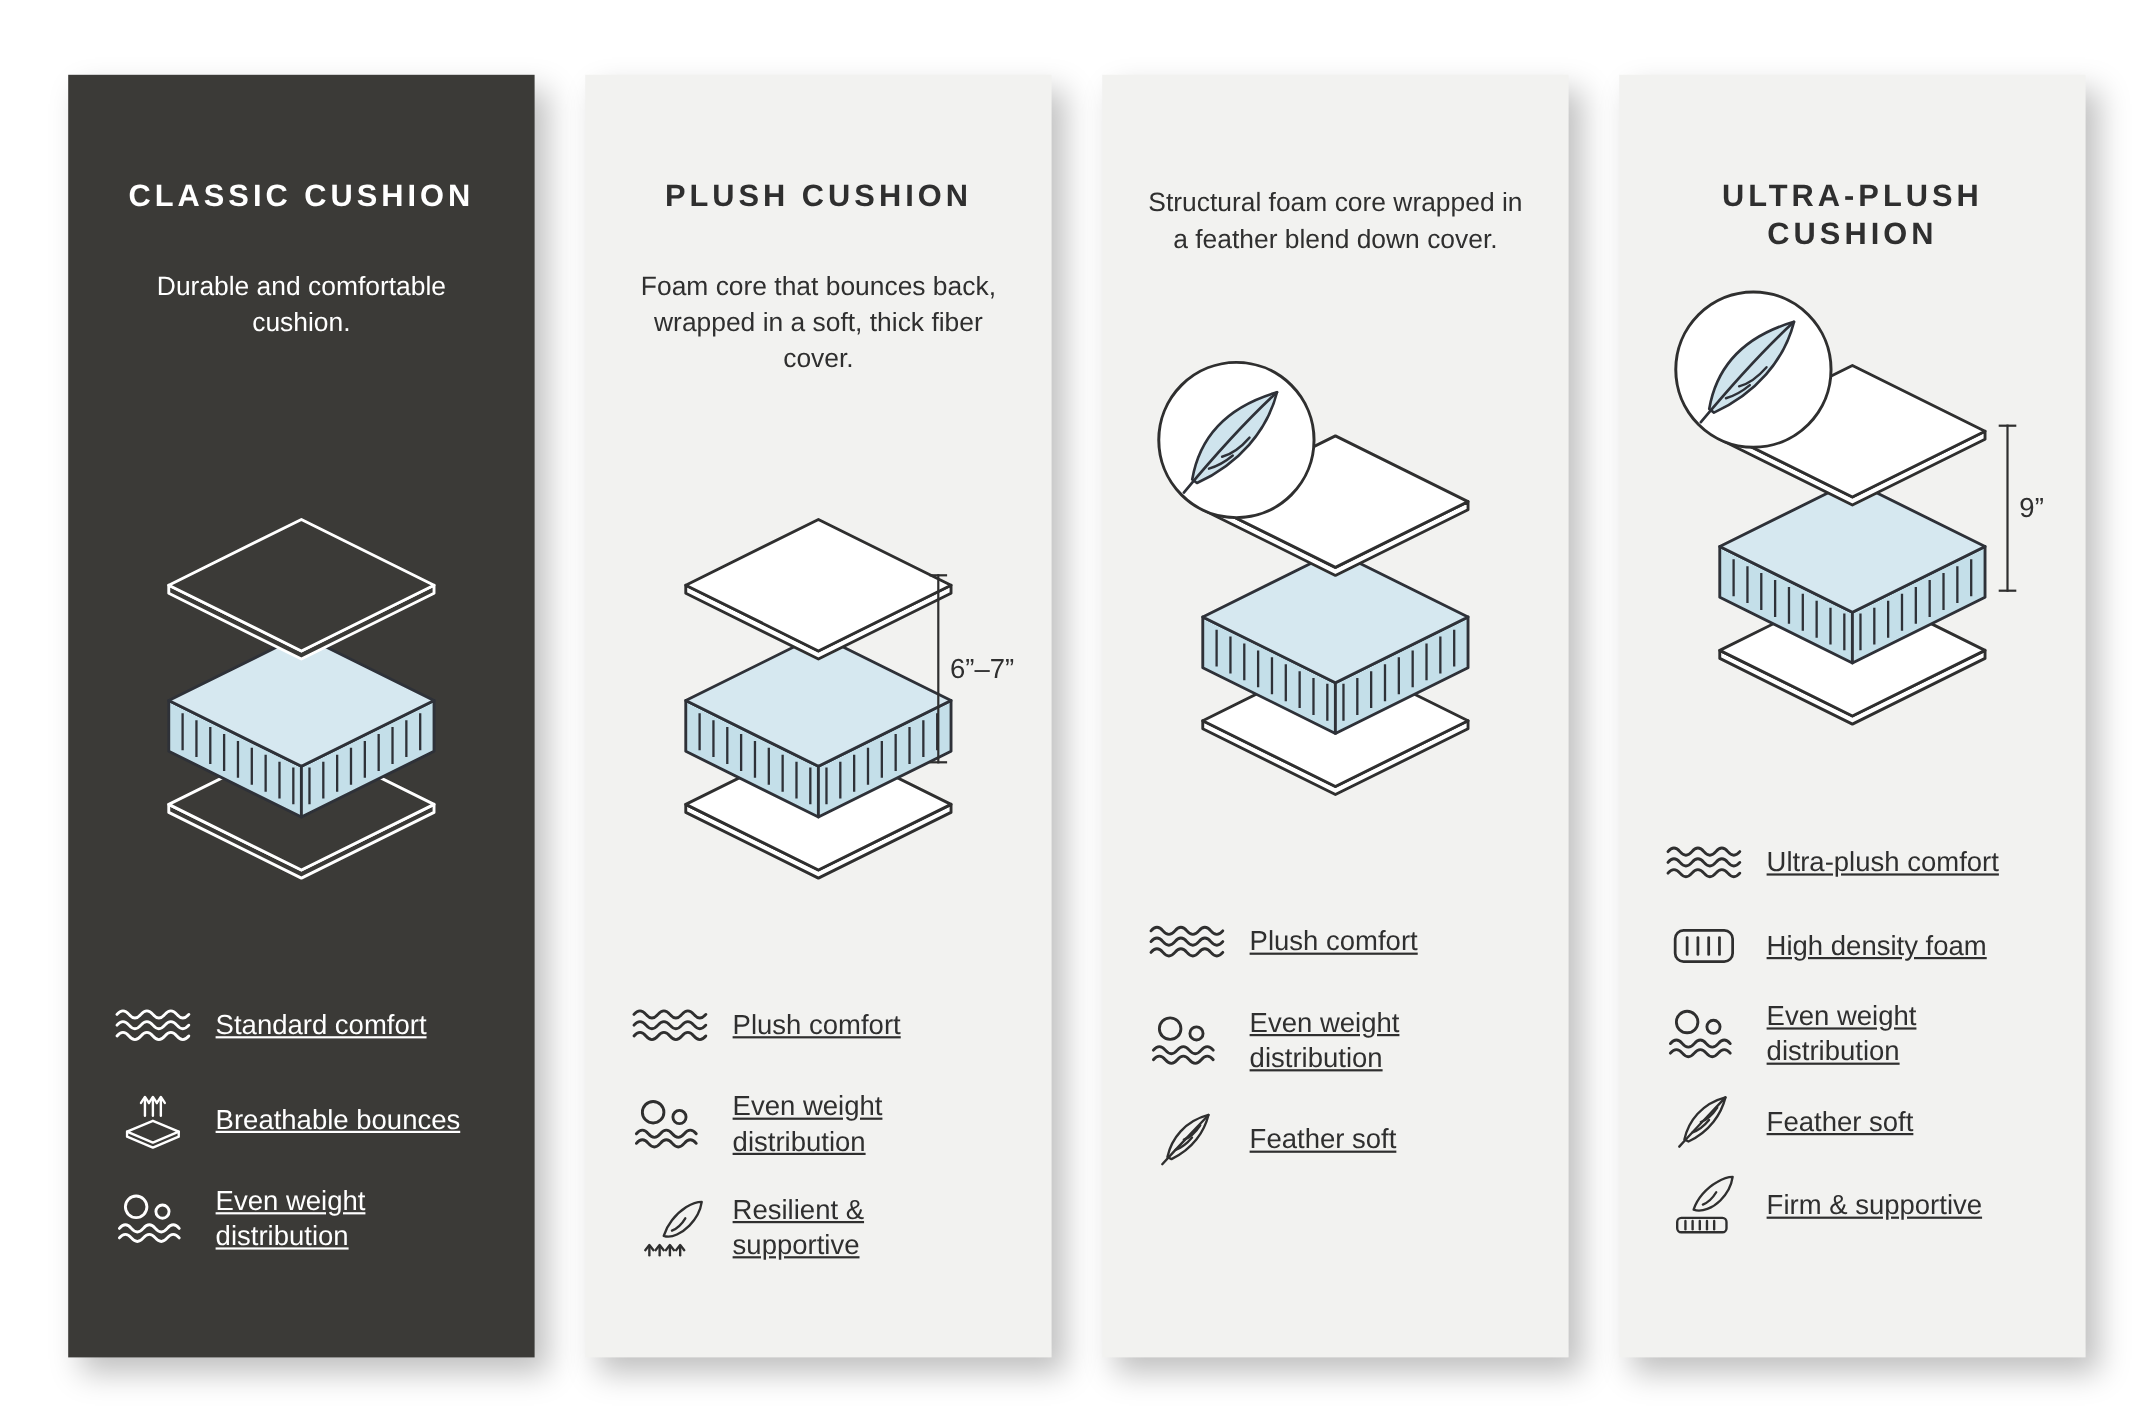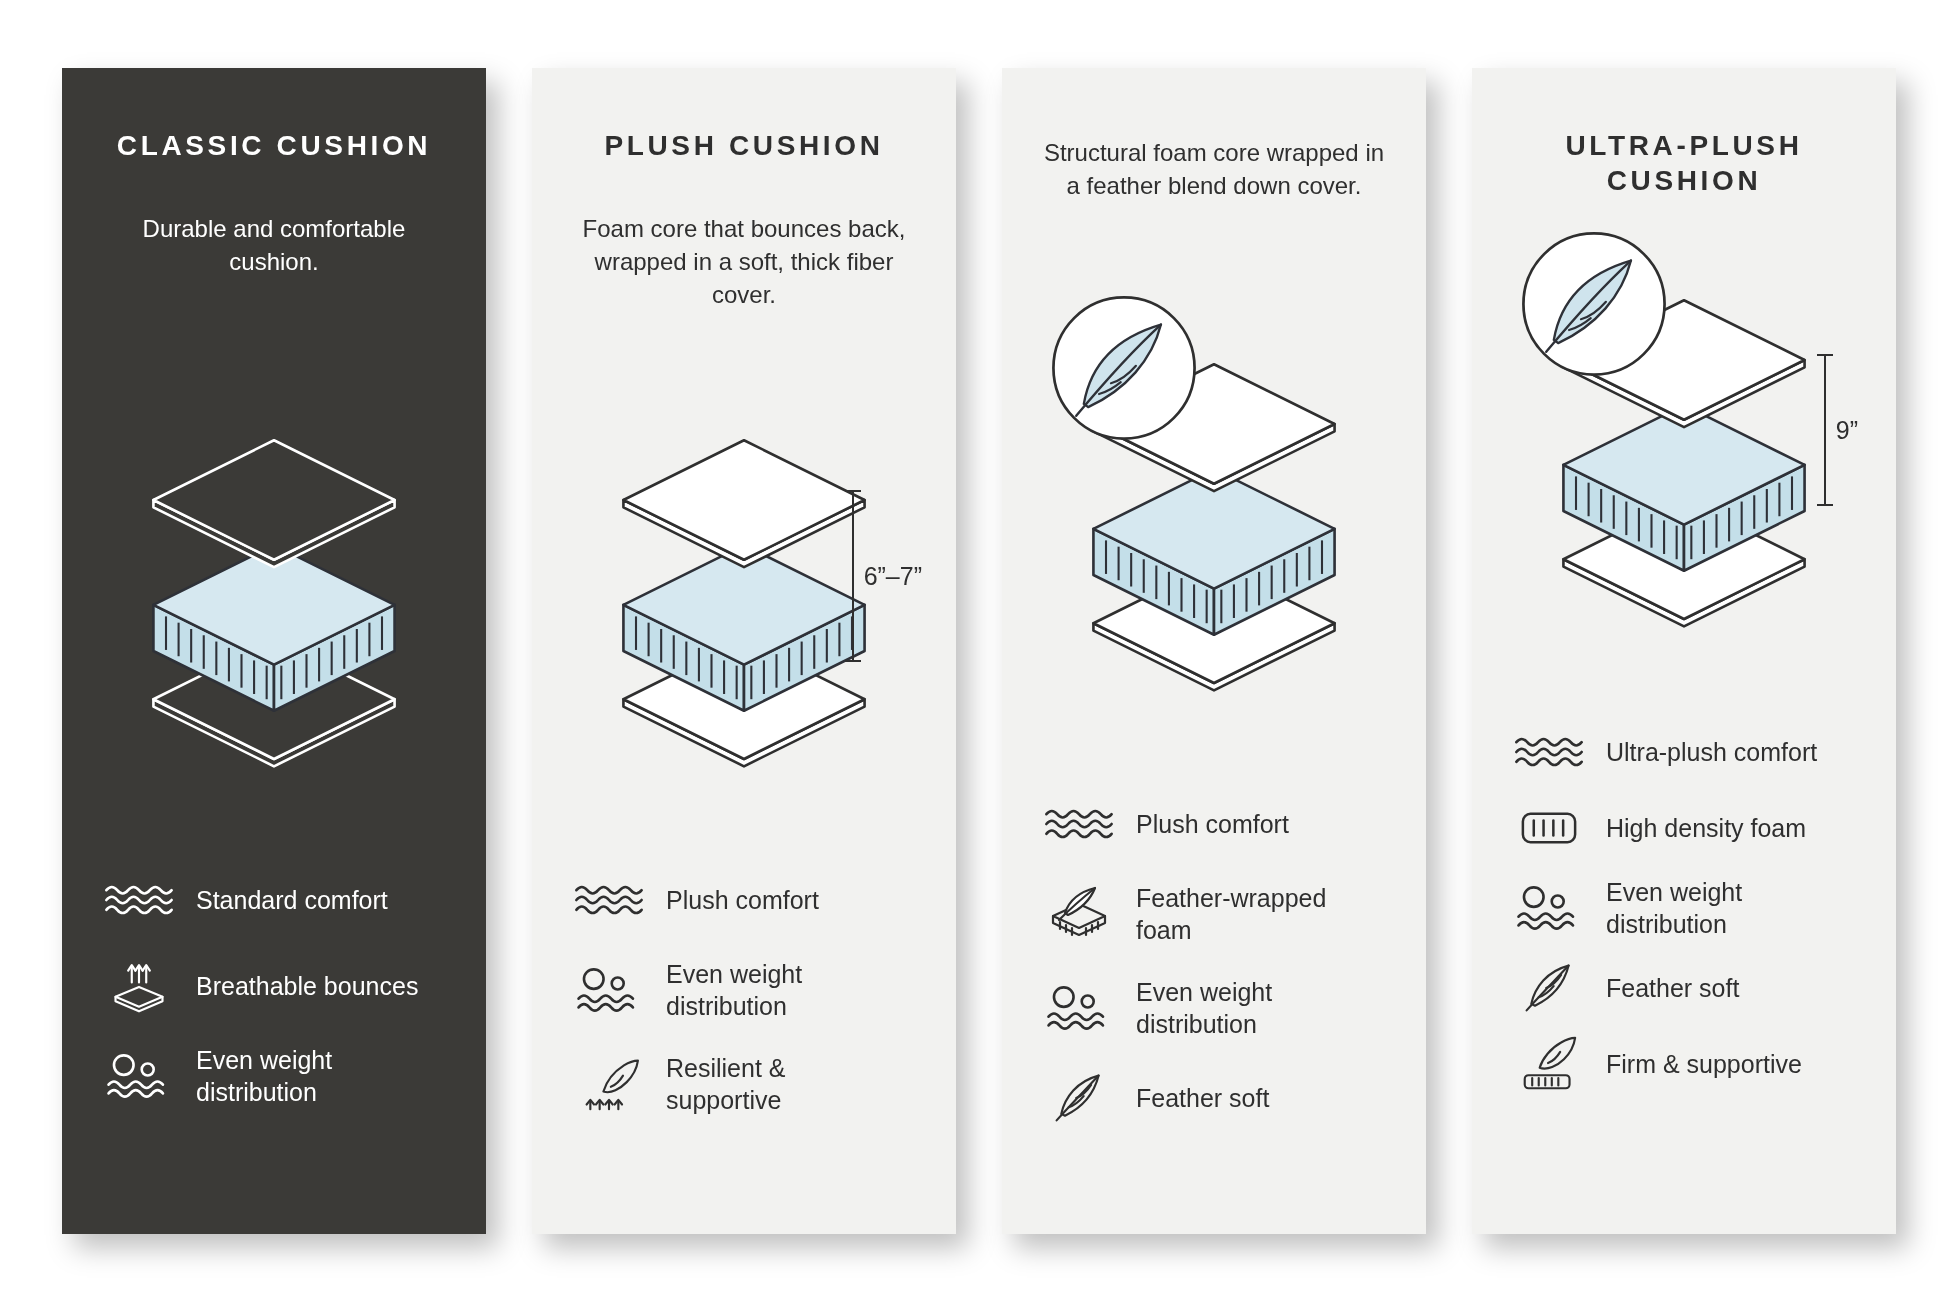--- a/index.html
+++ b/index.html
@@ -10,21 +10,21 @@
     overflow:hidden;
   }
   .canvas {
     display:flex; gap:46px;
     padding:68px 62px;
     box-sizing:border-box;
   }
   .card {
     width:424px; height:1166px;
     box-sizing:border-box;
-    padding:60px 40px 40px;
+    padding:92px 40px 40px;
     background:var(--card-bg);
     color:var(--text);
     box-shadow:12px 14px 26px rgba(0,0,0,0.25);
     display:flex; flex-direction:column;
     flex:0 0 424px;
   }
   .card.dark  { --card-bg:#3b3a37; --text:#ffffff; --plate-fill:#3b3a37; }
   .card.light { --card-bg:#f2f2f0; --text:#2f2f2f; --plate-fill:#ffffff; }
 
   .title {
@@ -60,21 +60,21 @@
   .measure-line { position:relative; width:2px; height:100%; background:currentColor; }
   .measure-line::before, .measure-line::after {
     content:""; position:absolute; left:-7px; width:16px; height:2px; background:currentColor;
   }
   .measure-line::before { top:0; }
   .measure-line::after  { bottom:0; }
   .measure-label { font-size:25px; white-space:nowrap; }
 
   .features {
     list-style:none; margin:30px 0 0; padding:0;
-    display:flex; flex-direction:column; gap:30px;
+    display:flex; flex-direction:column; gap:30px;text-decoration:underline;
   }
   .card.compact .features { gap:20px; margin-top:22px; }
   .feature { display:flex; align-items:center; gap:20px; }
   .ficon { width:74px; height:56px; flex:0 0 74px; color:var(--text); }
   .flabel { font-size:25px; line-height:1.28; max-width:232px; }
 
   .defs-svg { position:absolute; width:0; height:0; overflow:hidden; }
 </style>
 </head>
 <body>
@@ -323,26 +323,20 @@
     </div>
     <ul class="features">
       <li class="feature">
         <svg class="ficon">
             <use href="#sym-waves"></use>
           </svg>
         <span class="flabel">Plush comfort</span>
       </li>
       <li class="feature">
         <svg class="ficon">
-            <use href="#sym-feather-foam"></use>
-          </svg>
-        <span class="flabel">Feather-wrapped foam</span>
-      </li>
-      <li class="feature">
-        <svg class="ficon">
             <use href="#sym-weight"></use>
           </svg>
         <span class="flabel">Even weight distribution</span>
       </li>
       <li class="feature">
         <svg class="ficon">
             <use href="#sym-feather"></use>
           </svg>
         <span class="flabel">Feather soft</span>
       </li>

